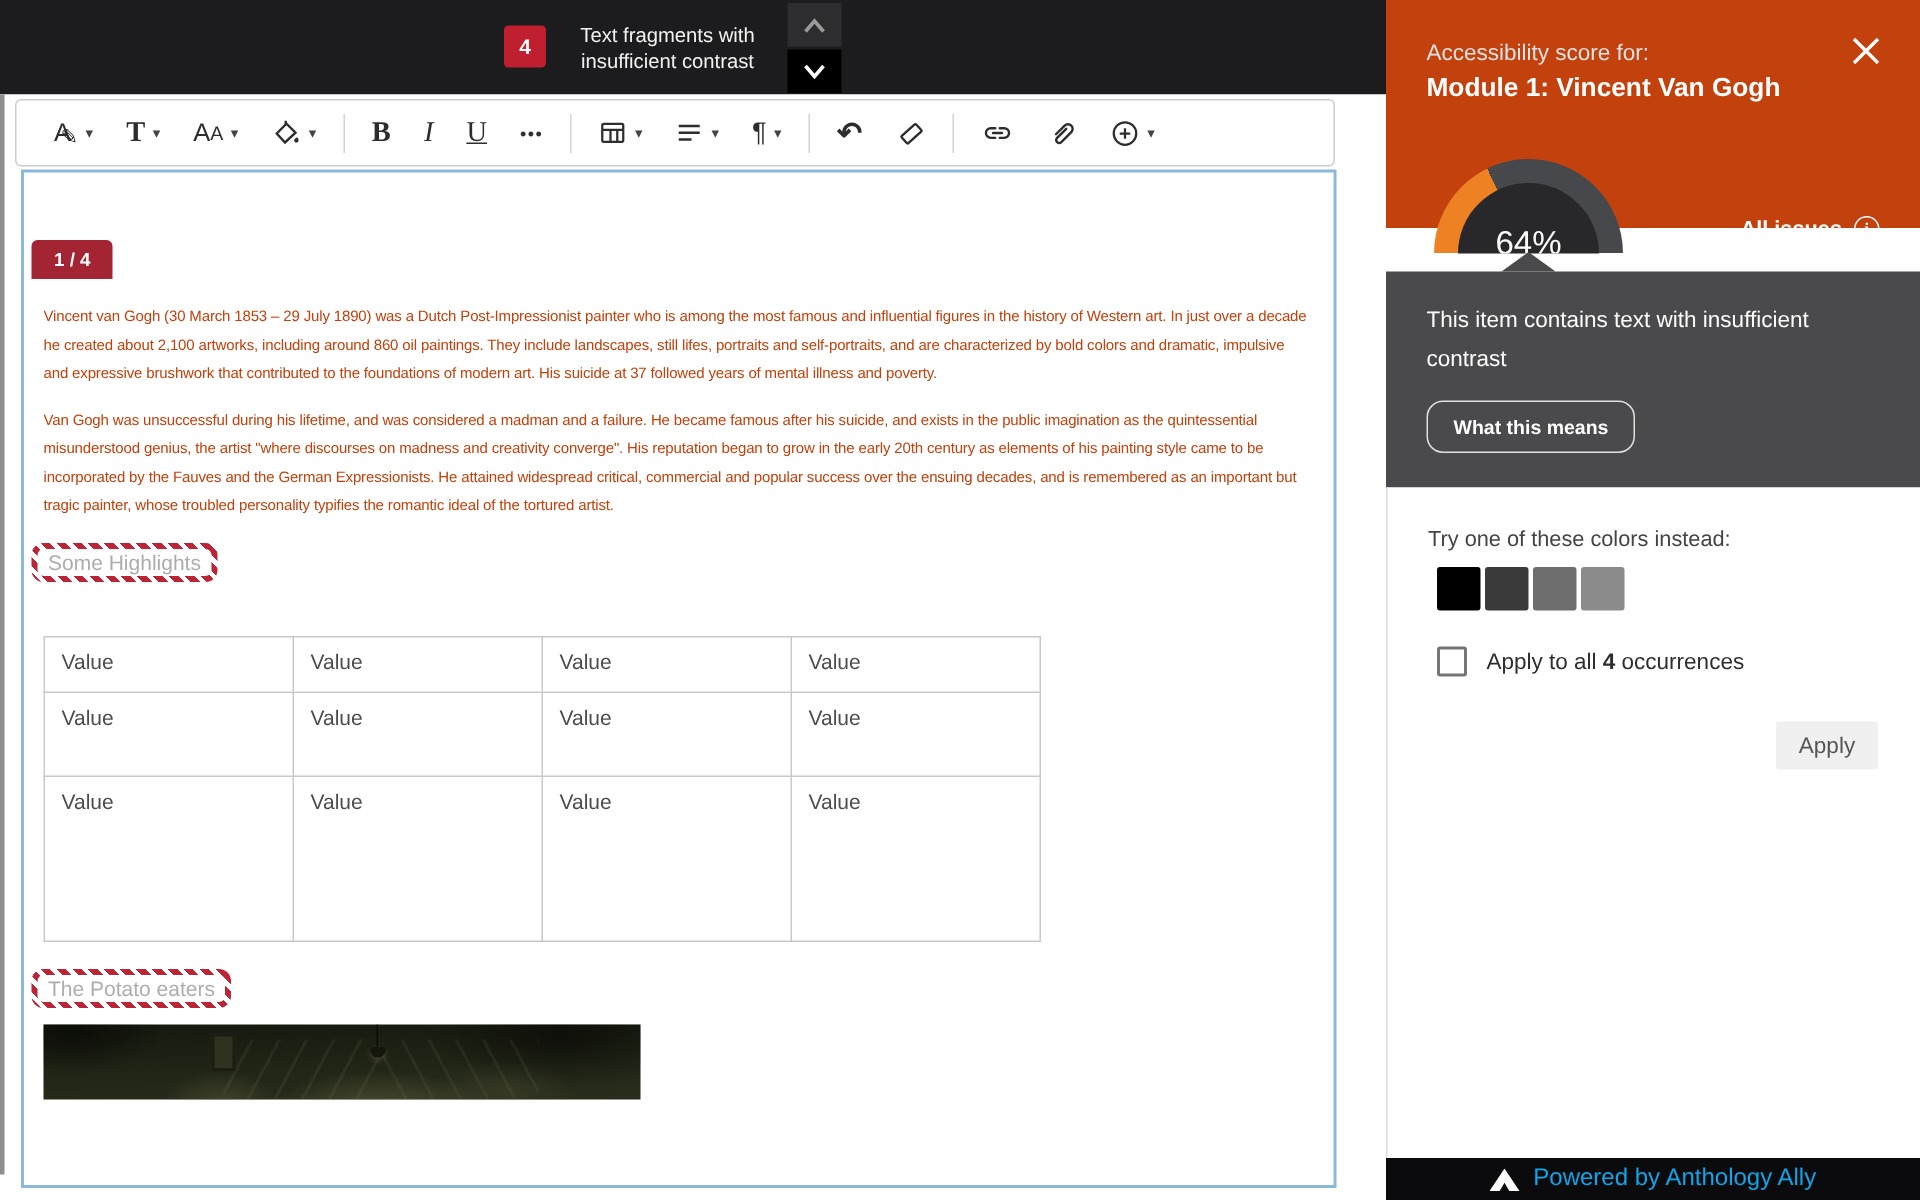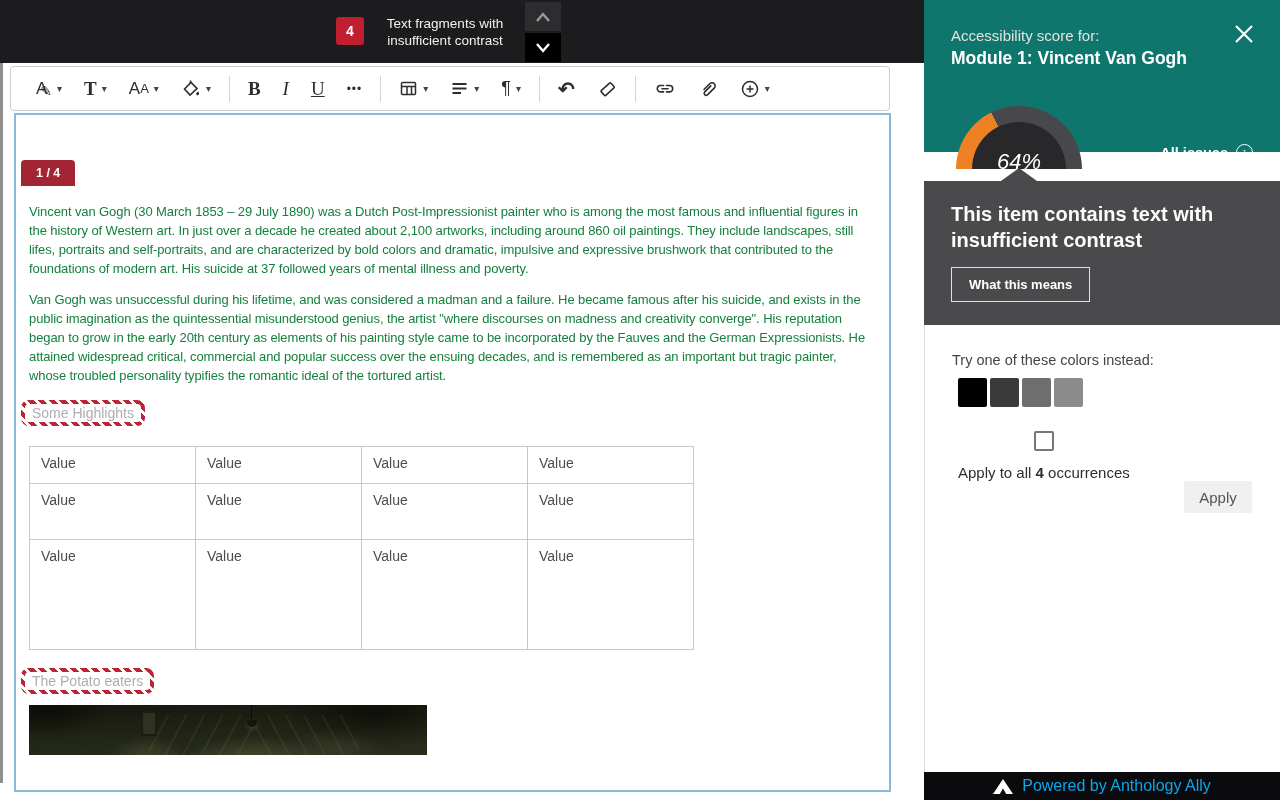--- a/index.html
+++ b/index.html
@@ -22,24 +22,24 @@
   .serif { font-family:"Liberation Serif",serif; font-weight:bold; }
   .caret { font-size:10px; color:#444; margin-left:5px; }
   .tb-sep { width:1px; height:26px; background:#d4d4d4; margin:0 7px; }
 
   
   #content { position:absolute; left:14px; top:50px; width:877px; height:740px; padding:47px 18px 0 15px; }
   #content-border { position:absolute; left:14px; top:50px; width:877px; height:679px; border:2px solid #8cb8da; z-index:6; pointer-events:none; }
   #flag-badge { display:inline-block; margin-left:-8px; background:#a32432; color:#fff; font-size:12.5px; font-weight:bold; padding:6px 15px; border-radius:4px 4px 0 0; }
   .stripe-box { display:inline-block; margin-left:-8px; padding:4px; border-radius:8px; background:repeating-linear-gradient(45deg,#bb2535 0 4.5px,#ffffff 4.5px 7.5px); }
   .stripe-inner { display:block; background:#fff; border-radius:4px; padding:1px 7px; color:#adadad; font-size:14px; }
-  .body-p { width:845px; color:#15803d; font-size:13px; letter-spacing:-0.1px; line-height:19px; margin-top:16px; }
+  .body-p { width:845px; color:#c2410c; font-size:10px; letter-spacing:-0.1px; line-height:19px; margin-top:16px; }
   #para2 { margin-top:12px; }
   #stripe-2 { margin-top:15px; }
-  #value-table { border-collapse:collapse; margin-top:20px; }
+  #value-table { border-collapse:collapse; margin-top:36px; }
   #value-table td { width:166px; border:1px solid #c9c9c9; vertical-align:top; padding:8px 11px; color:#4c4c4c; font-size:14px; }
   .row-1 td { height:37px; } .row-2 td { height:56px; } .row-3 td { height:110px; }
   #stripe-3 { margin-top:18px; }
   #painting { position:relative; margin-top:11px; width:398px; height:50px; background:
     radial-gradient(ellipse 110px 45px at 225px 62px, rgba(105,110,72,.6), transparent 70%),
     radial-gradient(ellipse 55px 30px at 118px 52px, rgba(92,97,64,.45), transparent 70%),
     radial-gradient(ellipse 70px 30px at 305px 45px, rgba(85,90,60,.3), transparent 70%),
     radial-gradient(ellipse 120px 45px at 345px 8px, rgba(0,0,0,.5), transparent 75%),
     radial-gradient(ellipse 80px 35px at 20px 6px, rgba(0,0,0,.5), transparent 75%),
     linear-gradient(178deg, #15180e 0%, #212516 55%, #292d1c 100%);
@@ -47,40 +47,40 @@
   #painting .beams-left { position:absolute; left:120px; top:10px; width:105px; height:40px; opacity:.5;
     background:repeating-linear-gradient(118deg, rgba(140,140,100,.22) 0 2px, transparent 2px 16px); }
   #painting .beams-right { position:absolute; left:225px; top:10px; width:105px; height:40px; opacity:.5;
     background:repeating-linear-gradient(62deg, transparent 0 14px, rgba(140,140,100,.2) 14px 16px); }
   #painting .lamp { position:absolute; left:221.5px; top:0; width:1.5px; height:15px; background:#0a0c06; }
   #painting .lamp:after { content:""; position:absolute; left:-4px; top:15px; width:10px; height:7px; background:#14160d; border-radius:1px 1px 5px 5px; box-shadow:0 2px 5px rgba(200,200,150,.2); }
   #painting .frame { position:absolute; left:112px; top:6px; width:16px; height:25px; background:#2e321f; border:2px solid #1a1d11; }
 
   
   #panel { position:absolute; left:924px; top:0; width:356px; height:800px; background:#fff; }
-  #panel-dark { position:absolute; left:0; top:0; width:356px; height:152px; background:#0f766e; }
+  #panel-dark { position:absolute; left:0; top:0; width:356px; height:152px; background:#c2410c; }
   #score-label { position:absolute; left:27px; top:27px; color:#e2e2e2; font-size:15px; }
   #module-title { position:absolute; left:27px; top:48px; color:#ffffff; font-size:17.5px; font-weight:bold; }
   #close-btn { position:absolute; right:24px; top:22px; width:24px; height:24px; cursor:pointer; }
-  #gauge { position:absolute; left:32px; top:106px; width:126px; height:63px; overflow:hidden;font-style:italic; }
+  #gauge { position:absolute; left:32px; top:106px; width:126px; height:63px; overflow:hidden; }
   #gauge-arc { position:absolute; left:0; top:0; width:126px; height:126px; border-radius:50%;
     background:conic-gradient(from 270deg, #ee8123 0deg 64deg, #47484b 64deg 180deg, transparent 180deg 360deg); }
   #gauge-hole { position:absolute; left:16px; top:16px; width:94px; height:94px; border-radius:50%; background:#28282a; }
   #gauge-score { position:absolute; left:0; bottom:-6px; width:126px; text-align:center; color:#fff; font-size:22px; }
   #all-issues { position:absolute; right:27px; top:144px; display:flex; align-items:center; gap:8px; color:#fff; font-size:14.5px; font-weight:bold; }
   #info-icon { width:17px; height:17px; border:1.5px solid #fff; border-radius:50%; color:#fff; font-size:11px; font-weight:bold; display:flex; align-items:center; justify-content:center; font-family:"Liberation Serif",serif; }
   #msg-panel { position:absolute; left:0; top:181px; width:356px; height:144px; background:#4a4a4c; }
   #msg-pointer { position:absolute; left:77px; top:-13px; width:0; height:0; border-left:18px solid transparent; border-right:18px solid transparent; border-bottom:13px solid #4a4a4c; }
-  #msg-text { position:absolute; left:27px; top:20px; width:270px; color:#fcfcfc; font-size:20px; line-height:26px; font-weight:bold; }
-  #wtm-btn { position:absolute; left:27px; top:86px; background:transparent; border:1px solid #e0e0e0; border-radius:0; color:#fff; font-size:13px; font-weight:bold; padding:9px 17px; font-family:"Liberation Sans",sans-serif; cursor:pointer; }
+  #msg-text { position:absolute; left:27px; top:20px; width:270px; color:#fcfcfc; font-size:15px; line-height:26px; font-weight:normal; }
+  #wtm-btn { position:absolute; left:27px; top:86px; background:transparent; border:1px solid #e0e0e0; border-radius:11px; color:#fff; font-size:13px; font-weight:bold; padding:9px 17px; font-family:"Liberation Sans",sans-serif; cursor:pointer; }
   #panel-white { position:absolute; left:0; top:325px; width:356px; height:447px; background:#fff; border-left:1px solid #dcdcdc; }
   #try-label { position:absolute; left:27px; top:27px; color:#444; font-size:14.5px; }
   #swatches { position:absolute; left:33px; top:53px; display:flex; gap:3px; }
   .swatch { width:29px; height:29px; border-radius:2px; cursor:pointer; }
-  #apply-row { position:absolute; left:33px; top:106px; display:flex; align-items:center; gap:13px;flex-direction:column; }
+  #apply-row { position:absolute; left:33px; top:106px; display:flex; align-items:center; gap:13px; }
   #checkbox { width:20px; height:20px; border:2px solid #767676; border-radius:2px; background:#fff; cursor:pointer; }
   #apply-label { color:#2e2e2e; font-size:15px; }
   #apply-btn { position:absolute; right:28px; top:156px; width:68px; height:32px; background:#f0f0f0; border:none; border-radius:2px; color:#555; font-size:15px; font-family:"Liberation Sans",sans-serif; cursor:pointer; }
   #panel-bottom { position:absolute; left:0; top:772px; width:356px; height:28px; background:#0b0b0d; display:flex; align-items:center; justify-content:center; gap:9px; }
   #powered-label { color:#0ea5e9; font-size:16px; }
 </style>
 </head>
 <body>
 
 <div id="top-bar">

